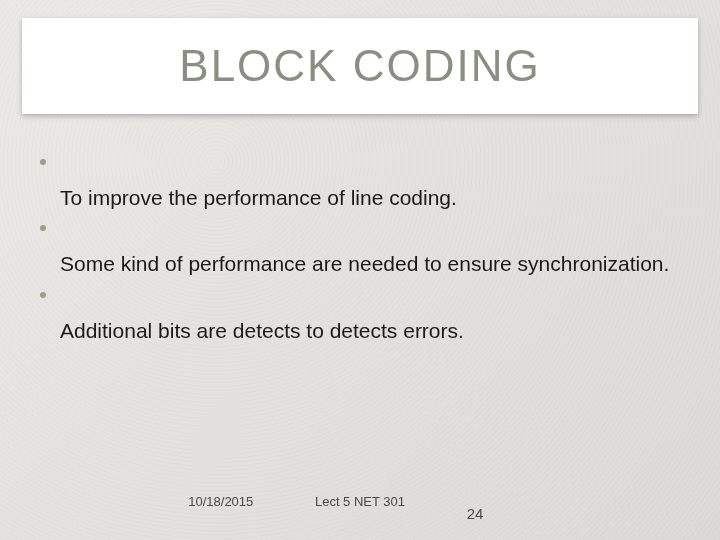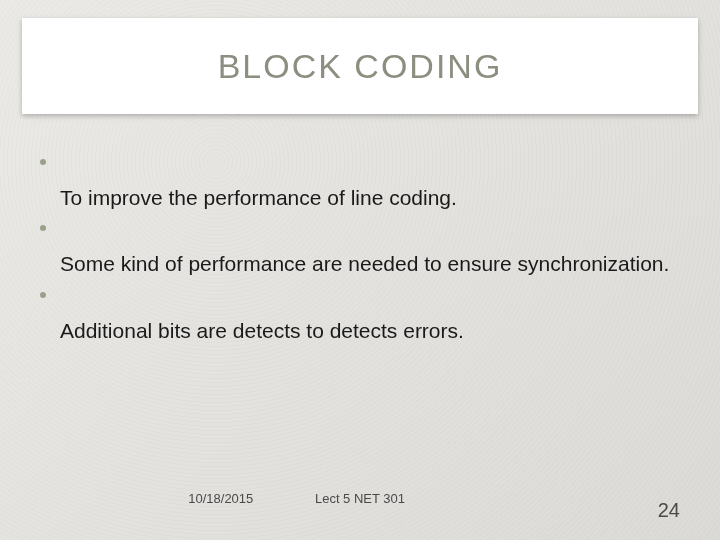--- a/index.html
+++ b/index.html
@@ -26,21 +26,21 @@
     left: 22px;
     right: 22px;
     height: 96px;
     background: #ffffff;
     box-shadow: 0 2px 5px rgba(0,0,0,0.25);
     display: flex;
     align-items: center;
     justify-content: center;
   }
   .title-text {
-    font-size: 34px;
+    font-size: 44px;
     letter-spacing: 2px;
     color: #8a8f7f;
     font-weight: 400;
   }
   .body {
     position: absolute;
     top: 148px;
     left: 40px;
     right: 40px;
   }
@@ -69,21 +69,21 @@
     bottom: 18px;
     left: 40px;
     right: 40px;
     display: flex;
     align-items: center;
     font-size: 13px;
     color: #4a4a4a;
   }
   .footer-left { flex: 1; text-align: right; }
   .footer-center { flex: 1; text-align: center; }
-  .footer-right { flex: 1; text-align: right; font-size: 20px; margin-top: 24px; }
+  .footer-right { flex: 1; font-size: 15px; margin-top: 24px; }
 </style>
 </head>
 <body>
 
 <div class="slide">
 
   <div class="title-box">
     <div class="title-text">BLOCK CODING</div>
   </div>
 

